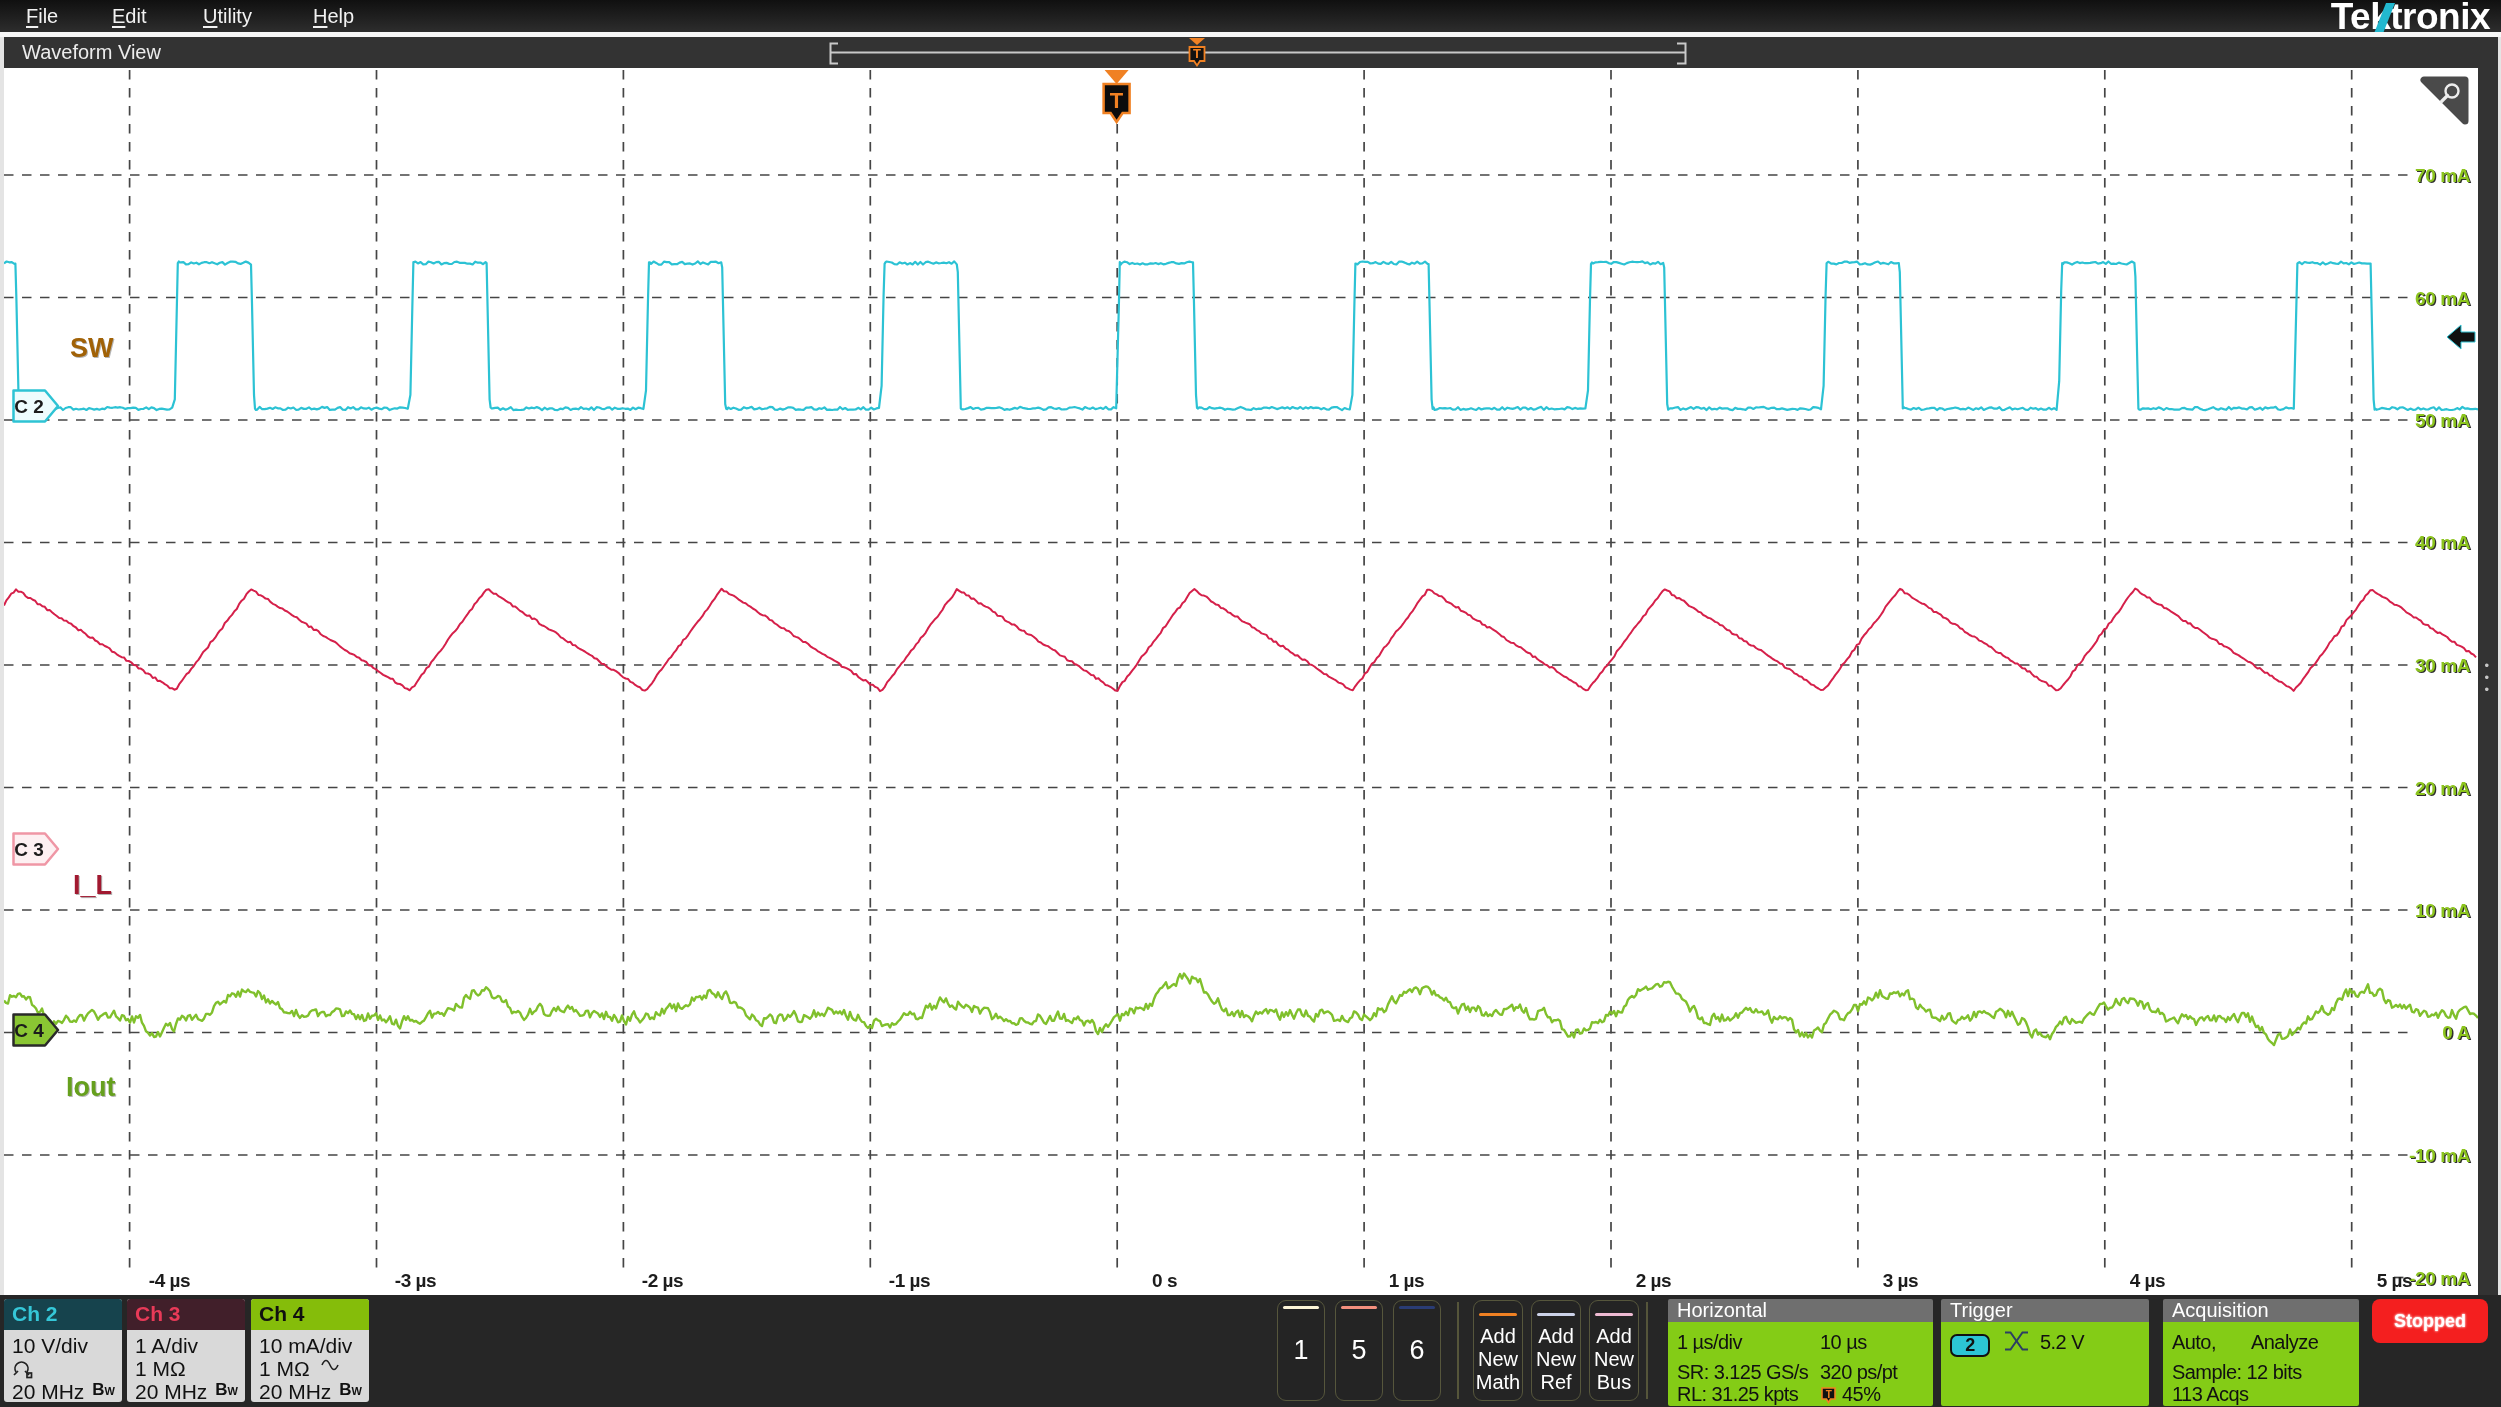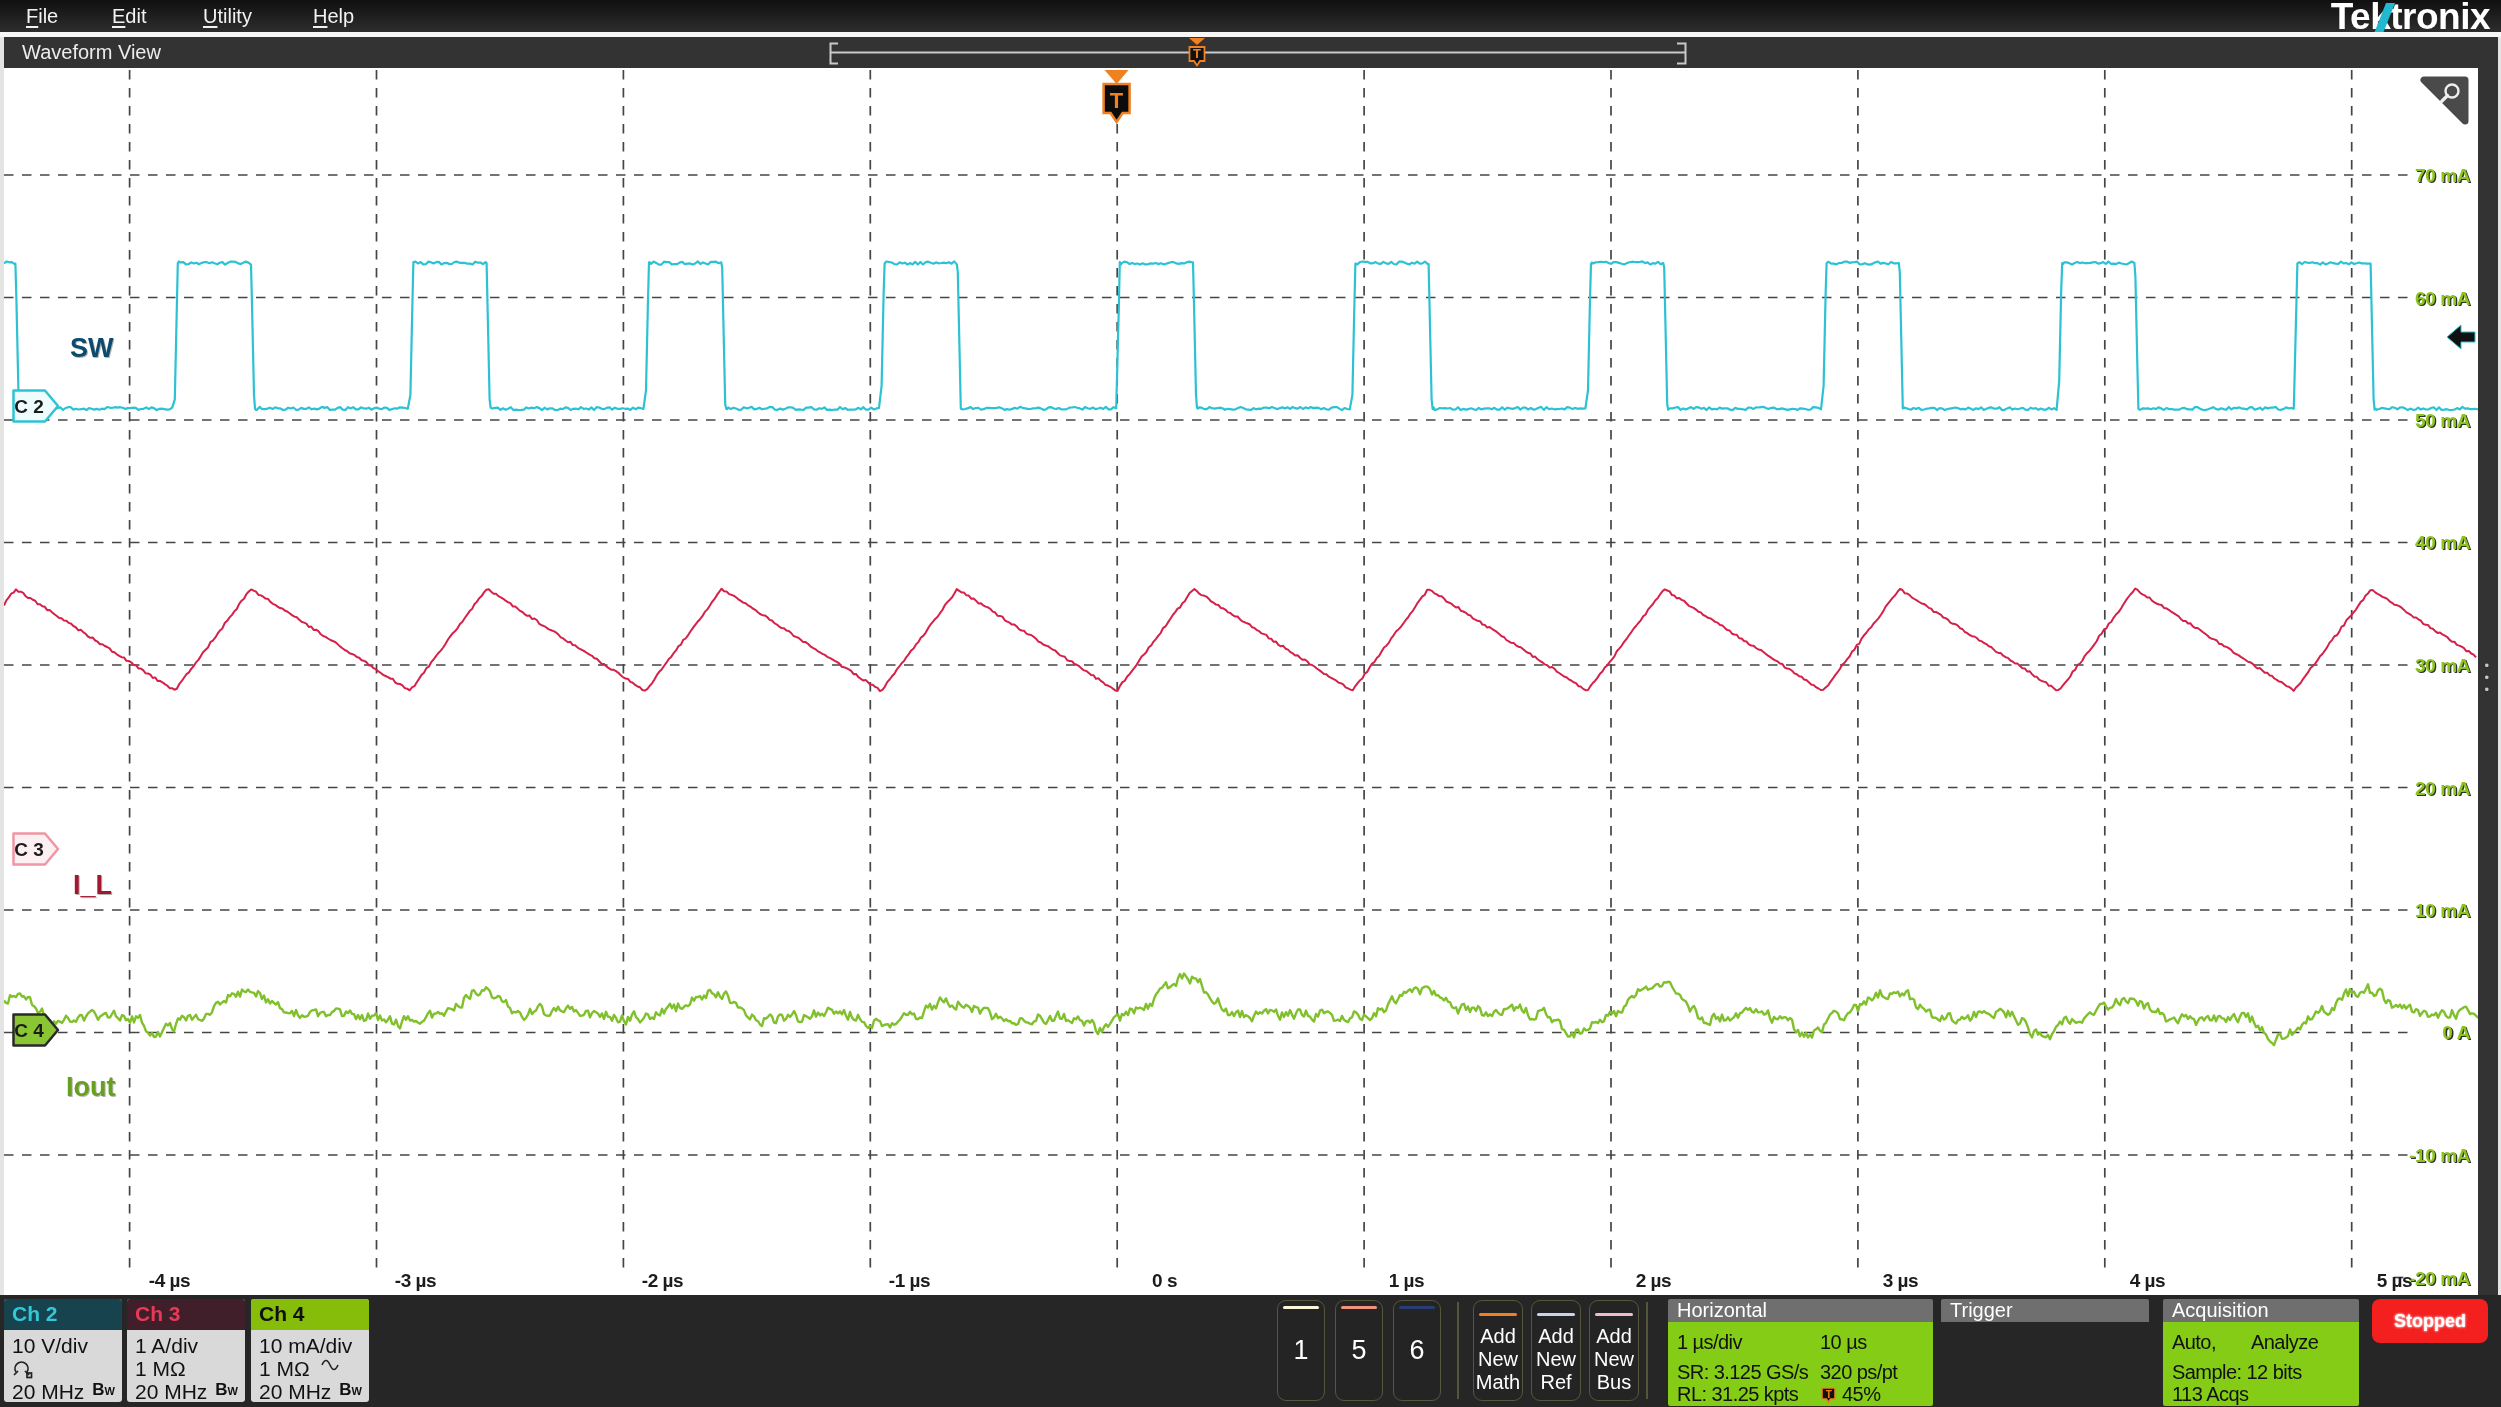--- a/index.html
+++ b/index.html
@@ -112,21 +112,21 @@
 <svg width="48" height="34" viewBox="0 0 48 34">
 <polygon points="1.5,1.5 33,1.5 46,17 33,32.5 1.5,32.5" fill="#fdf0f2" stroke="#ef96a5" stroke-width="2.5" stroke-linejoin="round"></polygon>
 <text x="17" y="24" text-anchor="middle" font-size="19" font-weight="bold" fill="#1c1c1c" font-family="Liberation Sans, sans-serif">C 3</text>
 </svg></div>
       <div style="position:absolute;left:8px;top:945px;width:48px;height:34px;">
 <svg width="48" height="34" viewBox="0 0 48 34">
 <polygon points="1.5,1.5 33,1.5 46,17 33,32.5 1.5,32.5" fill="#8ac633" stroke="#2a2a2a" stroke-width="2.5" stroke-linejoin="round"></polygon>
 <text x="17" y="24" text-anchor="middle" font-size="19" font-weight="bold" fill="#1c1c1c" font-family="Liberation Sans, sans-serif">C 4</text>
 </svg></div>
 
-<div class="wlab" style="left:66px;top:265px;color:#0c4a6e;">SW</div>
+<div class="wlab" style="left:66px;top:265px;color:#a16207;">SW</div>
 <div class="wlab" style="left:69px;top:802px;color:#a11930;">I_L</div>
 <div class="wlab" style="left:62px;top:1004px;color:#66a01d;">Iout</div>
 
 </div>
 <div class="ma" style="top:165px;">70 mA</div>
 <div class="ma" style="top:288px;">60 mA</div>
 <div class="ma" style="top:410px;">50 mA</div>
 <div class="ma" style="top:532px;">40 mA</div>
 <div class="ma" style="top:655px;">30 mA</div>
 <div class="ma" style="top:778px;">20 mA</div>
@@ -210,20 +210,28 @@
 <div style="position:absolute;left:9px;top:61px;">RL: 31.25 kpts</div>
           <div style="position:absolute;left:152px;top:61px;"><svg width="17" height="17" viewBox="0 0 17 17" style="vertical-align:-3px;">
               <polygon points="2,1 15,1 15,12 10.5,12 8.5,15.5 6.5,12 2,12" fill="#111" stroke="#f08123" stroke-width="1.6"></polygon>
               <text x="8.5" y="10.5" text-anchor="middle" font-size="10" font-weight="bold" fill="#f08123" font-family="Liberation Sans, sans-serif">T</text>
             </svg> 45%</div>
 </div>
       </div>
 
 <div class="panel" style="left:1941px;width:208px;">
 <div class="phdr">Trigger</div>
+<div class="pbody">
+<div style="position:absolute;left:9px;top:7px;"><span class="chip2">2</span><svg width="26" height="24" viewBox="0 0 26 24" style="vertical-align:-4px;margin:0 10px 0 14px;">
+              <g stroke="#2c3f63" stroke-width="2" fill="none">
+                <path d="M1,3.5 h5.5 l12,17 h5.5"></path>
+                <path d="M24,3.5 h-5.5 l-12,17 h-5.5"></path>
+              </g>
+            </svg>5.2 V</div>
+</div>
       </div>
 
 <div class="panel" style="left:2163px;width:196px;">
 <div class="phdr">Acquisition</div>
 <div class="pbody">
 <div style="position:absolute;left:9px;top:9px;">Auto,</div>
           <div style="position:absolute;left:88px;top:9px;">Analyze</div>
 <div style="position:absolute;left:9px;top:39px;">Sample: 12 bits</div>
 <div style="position:absolute;left:9px;top:61px;">113 Acqs</div>
 </div>

